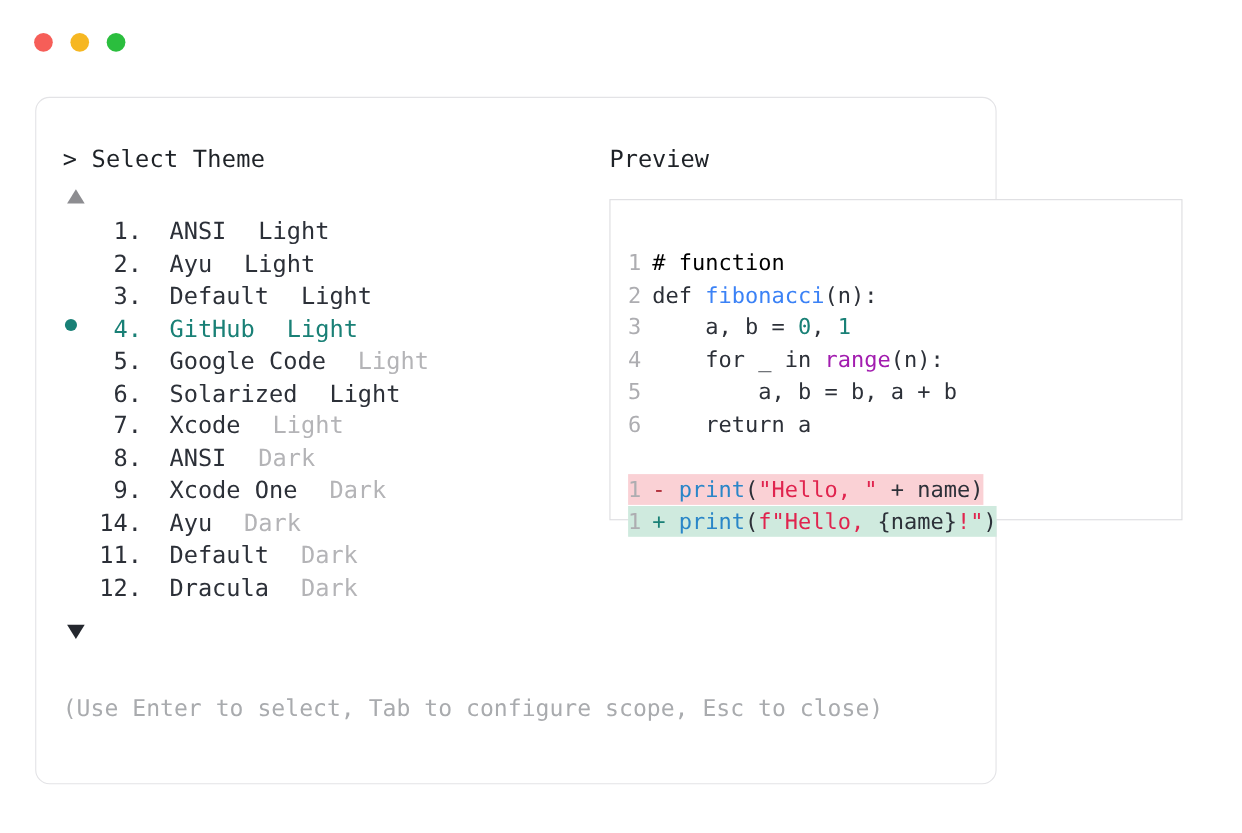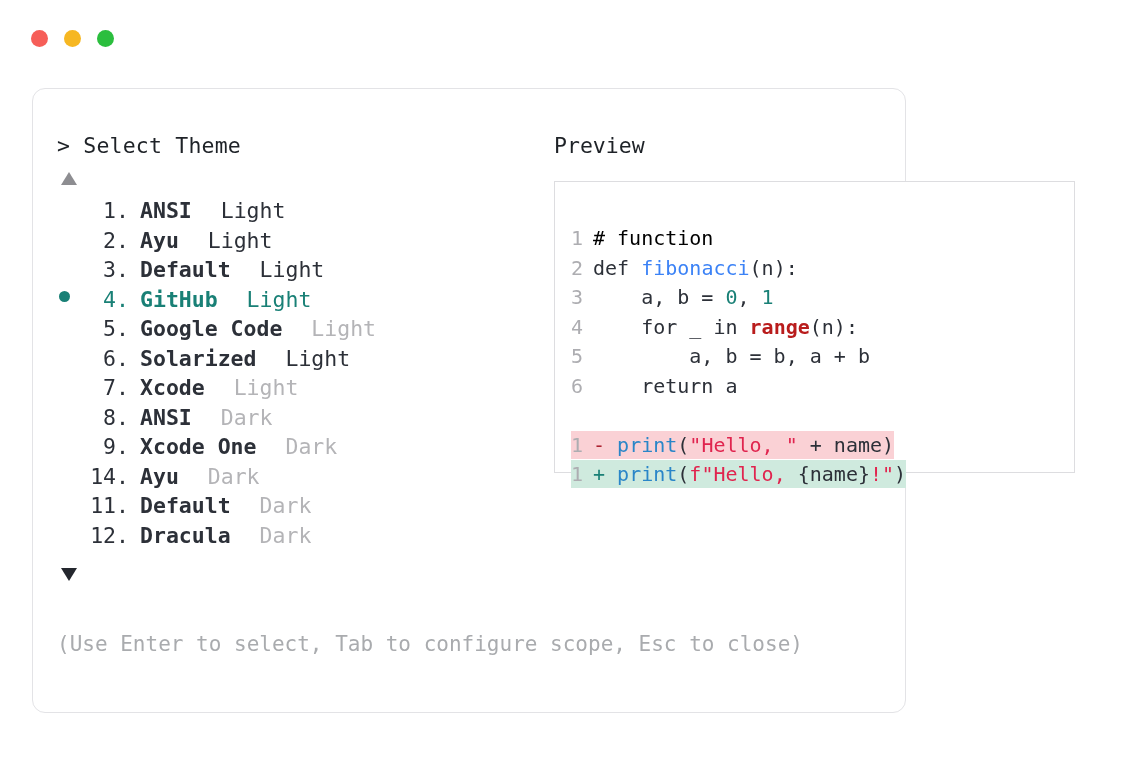--- a/index.html
+++ b/index.html
@@ -112,21 +112,21 @@
     position: relative;
     top: -5px;
     left: 2px;
   }
   .idx {
     width: 46px;
     flex: 0 0 46px;
     text-align: right;
     color: #2c3038;
   }
-  .nm { margin-left: 11px; font-weight: bold; }
+  .nm { margin-left: 25px; }
   .suffix { margin-left: 16px; }
   .suffix.dim { color: #b4b4b7; }
   .theme-item.selected .idx,
   .theme-item.selected .nm,
   .theme-item.selected .suffix { color: #198076; }
 
   
   .right-col {
     position: absolute;
     left: 497px;
@@ -158,21 +158,21 @@
     color: #adadb1;
     display: inline-block;
     width: 12px;
     text-align: right;
     margin-right: 10px;
   }
   .comment  { color: #000000; }
   .kw       { color: #2c3038; }
   .fname    { color: #3b82f6; }
   .num      { color: #198076; }
-  .builtin  { color: #b91c1c; font-weight: bold; }
+  .builtin  { color: #a21caf; }
   .fn       { color: #2a86c8; }
   .str      { color: #e0244e; }
   .blank    { height: 29.5px; }
 
   .diff-line { white-space: pre; }
   .diff-line .hl {
     display: inline;
     padding: 2px 0;
   }
   .diff-del .hl { background: #fad1d5; }

